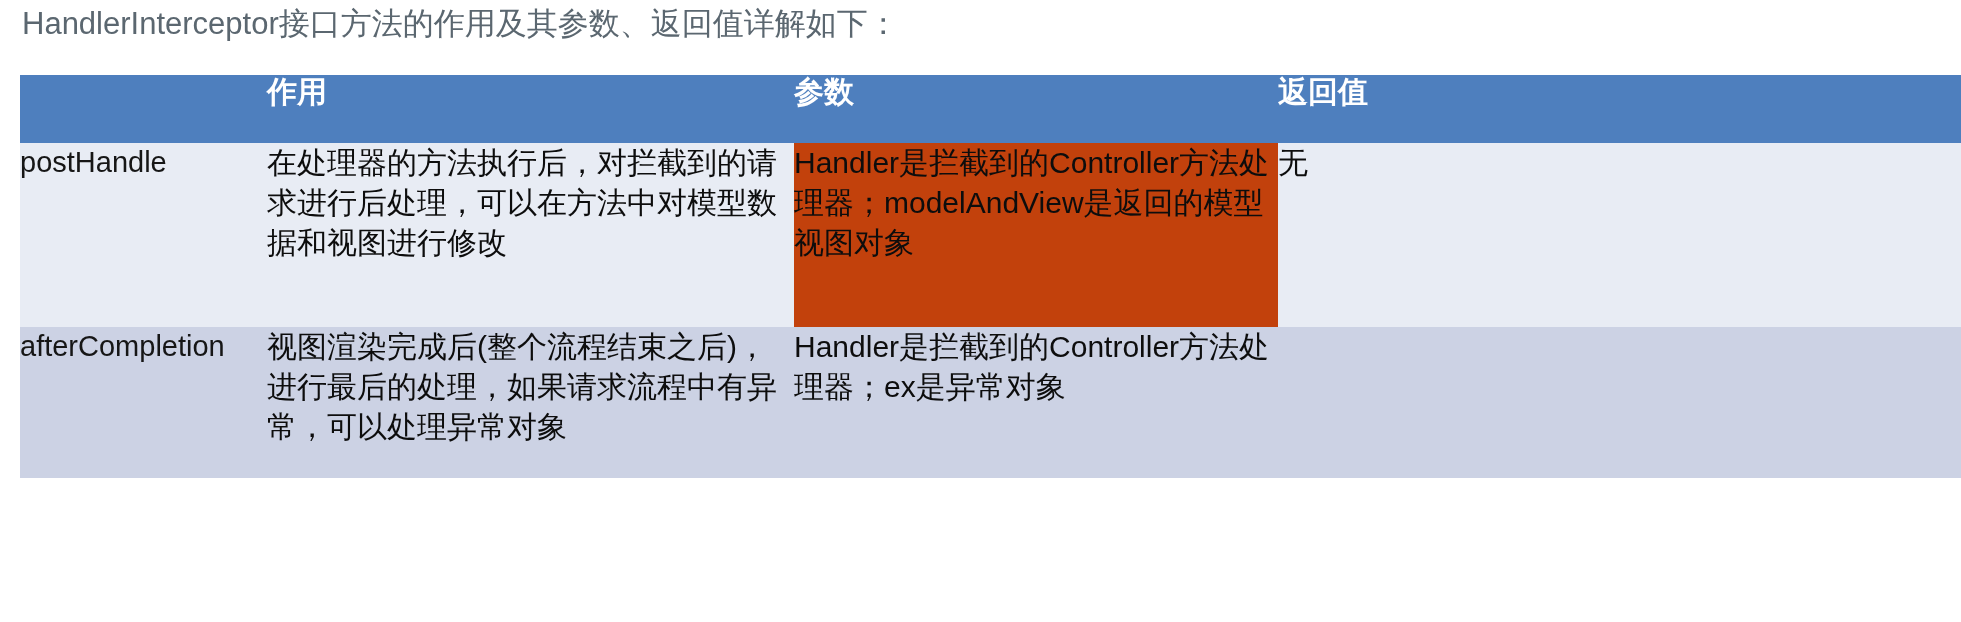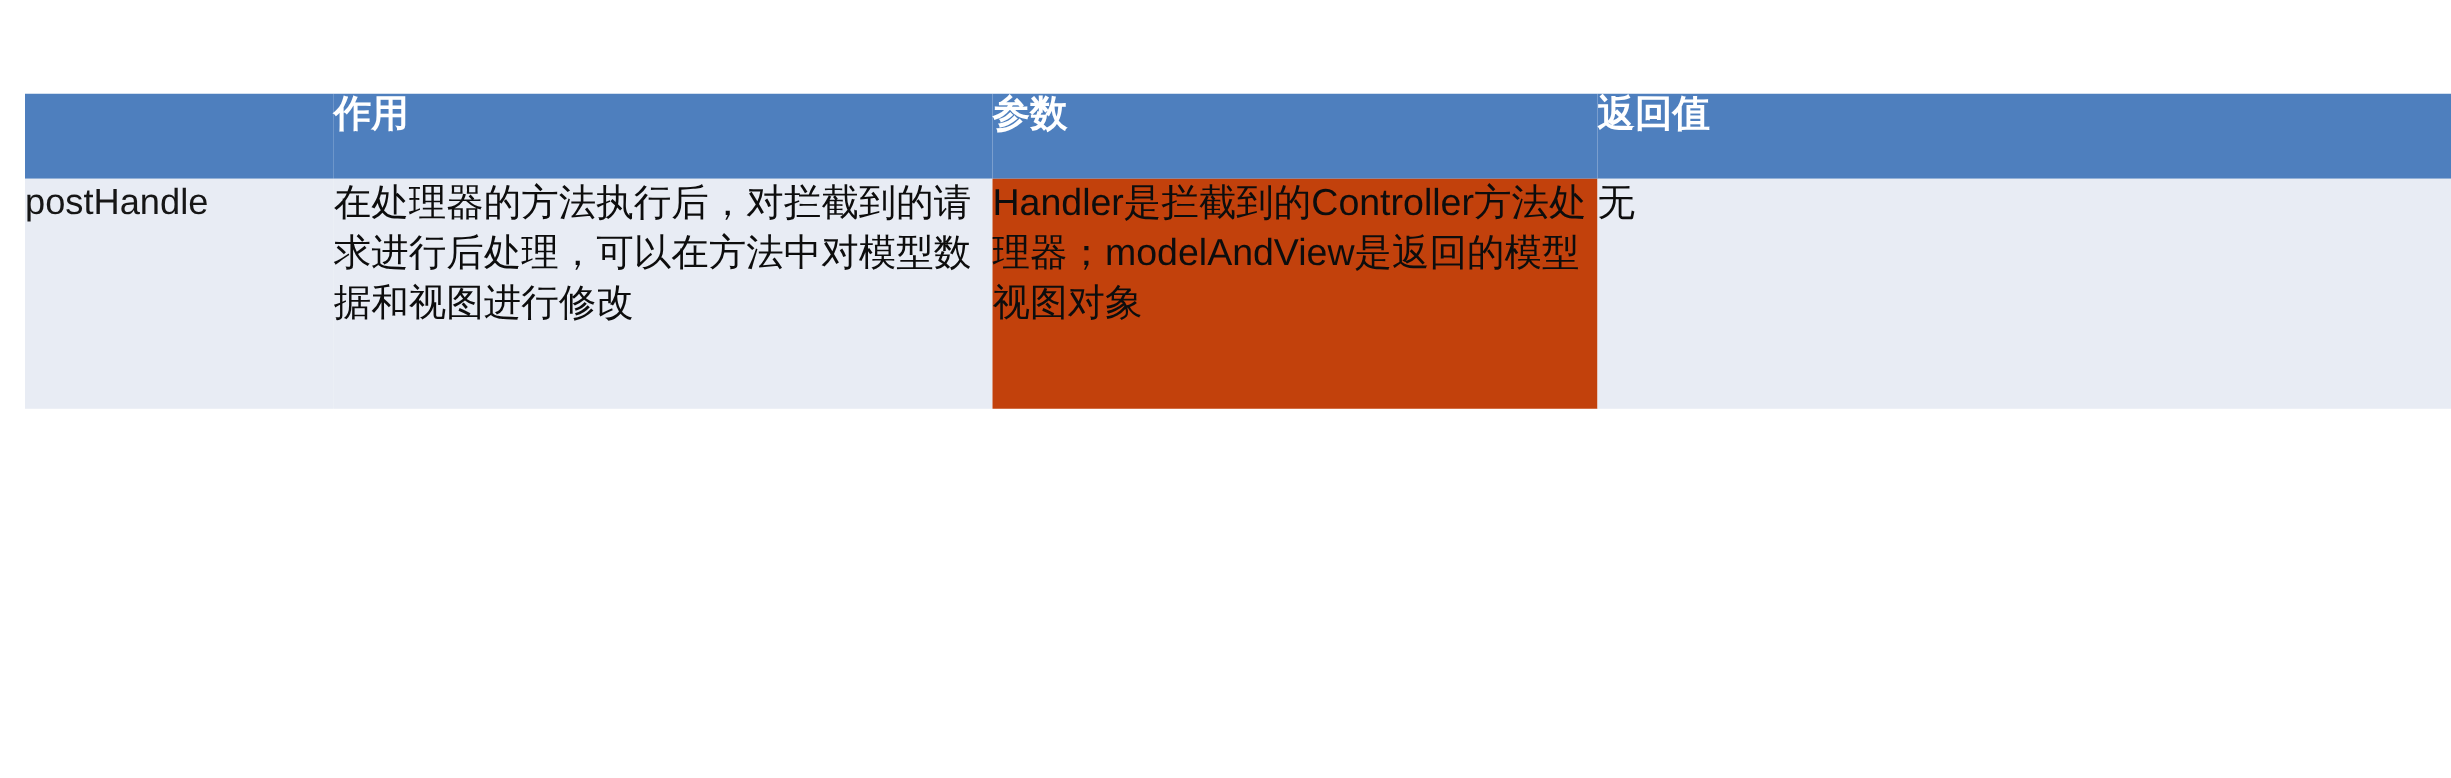--- a/index.html
+++ b/index.html
@@ -120,20 +120,21 @@
     display: block;
     white-space: pre-wrap;
     word-break: break-word;
   }
 </style>
 </head>
 <body>
 
 <div class="page" style="background-color: rgb(255, 255, 255);">
 
+  <div class="doc-title" style="color: rgb(91, 103, 112);">HandlerInterceptor接口方法的作用及其参数、返回值详解如下：</div>
 
   <div class="table-wrap">
     <table class="spec">
       <colgroup>
         <col class="c1">
           <col class="c2">
           <col class="c3">
           <col class="c4">
       </colgroup>
       <thead>
@@ -155,18 +156,32 @@
             <span class="cell-text">在处理器的方法执行后，对拦截到的请求进行后处理，可以在方法中对模型数据和视图进行修改</span>
           </td>
           <td class="param-cell" style="background-color: #c2410c;">
             <span class="cell-text">Handler是拦截到的Controller方法处理器；modelAndView是返回的模型视图对象</span>
           </td>
           <td class="ret-cell" style="background-color: rgb(232, 236, 244);">
             <span class="cell-text">无</span>
           </td>
         </tr>
 
+        <tr class="band-dark r3">
+          <td class="name-cell" style="background-color: rgb(204, 210, 228);">
+            <span class="cell-text">afterCompletion</span>
+          </td>
+          <td class="desc-cell" style="background-color: rgb(204, 210, 228);">
+            <span class="cell-text">视图渲染完成后(整个流程结束之后)，进行最后的处理，如果请求流程中有异常，可以处理异常对象</span>
+          </td>
+          <td class="param-cell" style="background-color: rgb(204, 210, 228);">
+            <span class="cell-text">Handler是拦截到的Controller方法处理器；ex是异常对象</span>
+          </td>
+          <td class="ret-cell" style="background-color: rgb(204, 210, 228);">
+            <span class="cell-text"></span>
+          </td>
+        </tr>
 
       </tbody>
     </table>
   </div>
 
 </div>
 
 </body></html>

